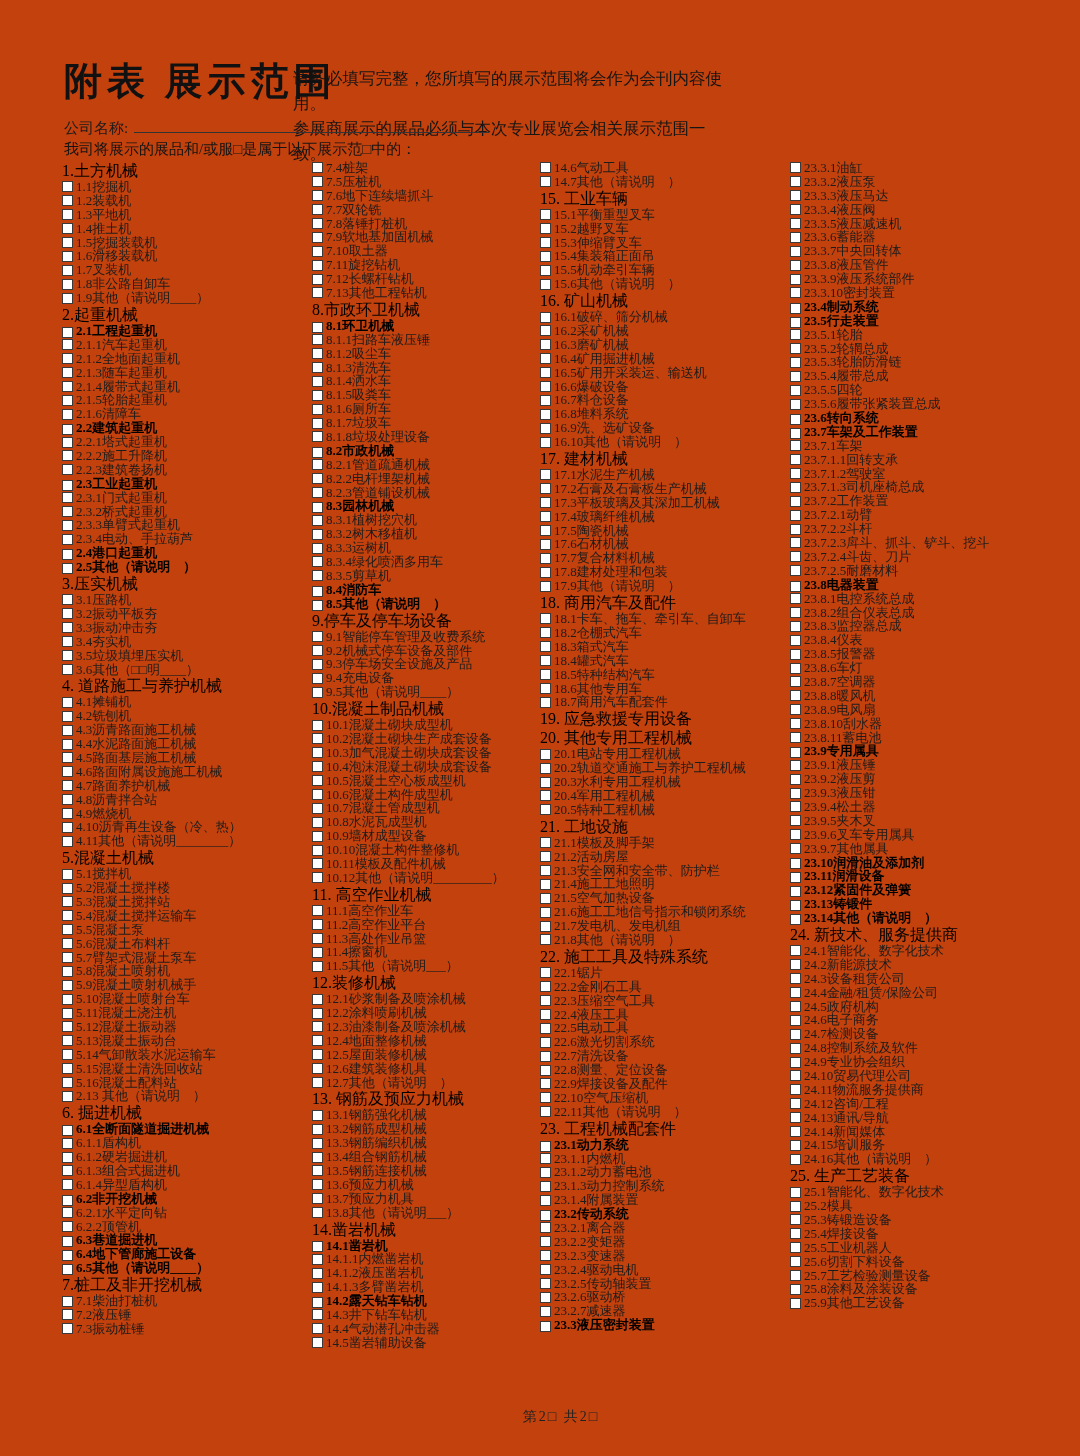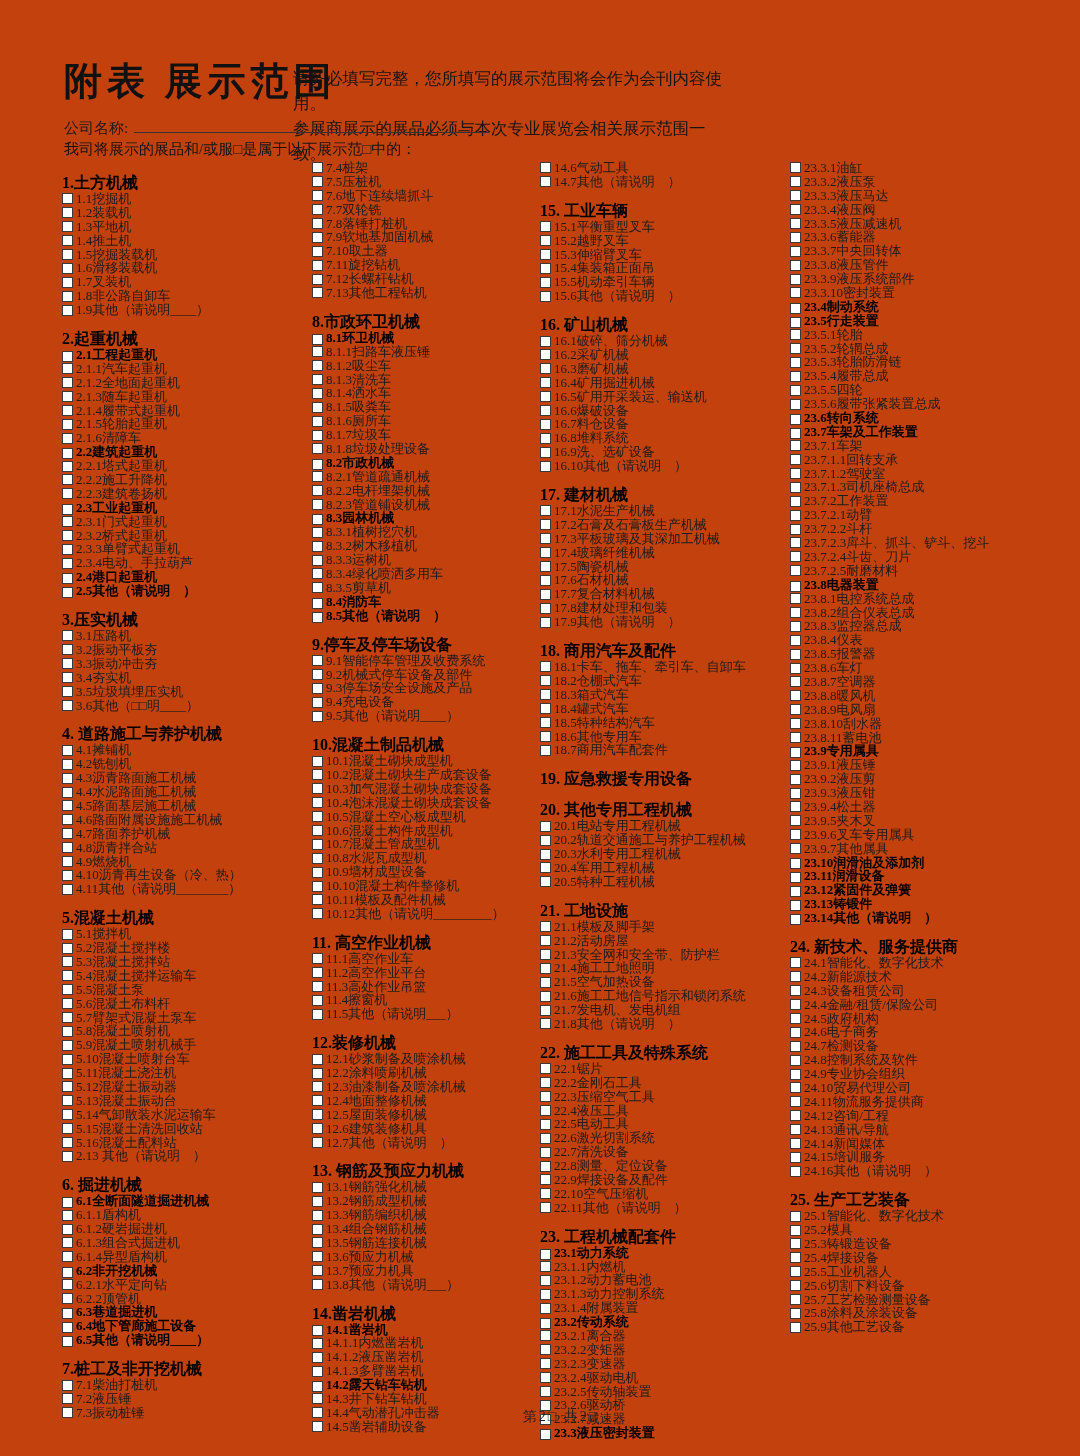--- a/index.html
+++ b/index.html
@@ -37,22 +37,22 @@
   .columns{
     position:absolute;left:62px;top:161px;
     display:flex;align-items:flex-start;
   }
   .col{flex:0 0 auto;}
   .col1{width:250px;}
   .col2{width:228px;}
   .col3{width:250px;}
   .col4{width:254px;}
   .sec{
-    font-size:16px;line-height:19px;font-weight:700;color:#000;
-    margin-top:12px;white-space:nowrap;
+    font-size:16px;line-height:19px;font-weight:400;color:#000;
+    margin-top:0;white-space:nowrap;
   }
   .row{
     display:flex;align-items:center;
     font-size:13px;line-height:13.9px;height:13.9px;
     white-space:nowrap;color:#1c1c1c;
   }
   .row.bold{font-weight:700;color:#000;align-items:flex-end;}
   .cb{
     flex:0 0 auto;width:9px;height:9px;
     border:1.2px solid #3a3a3a;background:#fff;

